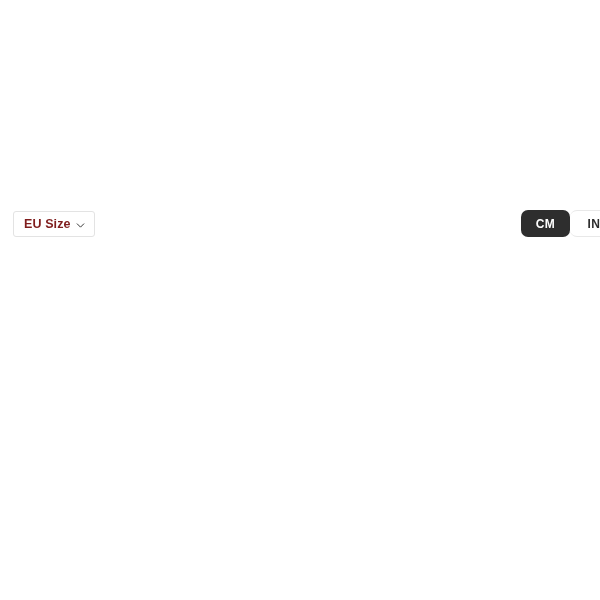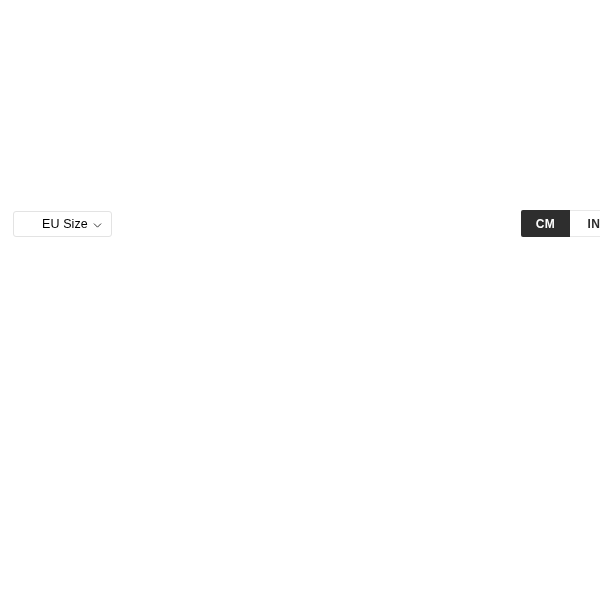--- a/index.html
+++ b/index.html
@@ -43,24 +43,23 @@
     gap: 5px;
     padding: 0 9px 0 10px;
     background: #ffffff;
     border: 1px solid #e3e3e3;
     border-radius: 3px;
     cursor: pointer;
     white-space: nowrap;
   }
   .size-system-dropdown .dd-label {
     font-size: 12.5px;
-    font-weight: normal;
-    color: #000000;
+    font-weight: bold;
+    color: #7f1d1d;
     letter-spacing: 0.1px;
-    margin-left: 18px;
   }
   .chevron-down-icon {
     display: inline-block;
     width: 9px;
     height: 9px;
     position: relative;
     top: 1px;
   }
   .chevron-down-icon svg { display: block; }
 
@@ -77,20 +76,21 @@
     display: flex;
     align-items: center;
     justify-content: center;
     min-width: 49px;
     padding: 0 12px;
     font-size: 12px;
     font-weight: bold;
     letter-spacing: 0.4px;
     cursor: pointer;
     box-sizing: border-box;
+    border-radius: 7px;
   }
   .unit-seg.active {
     background: #2e2e2e;
     color: #ffffff;
   }
   .unit-seg.inactive {
     background: #ffffff;
     color: #2e2e2e;
     border: 1px solid #e8e8e8;
     border-left: none;

